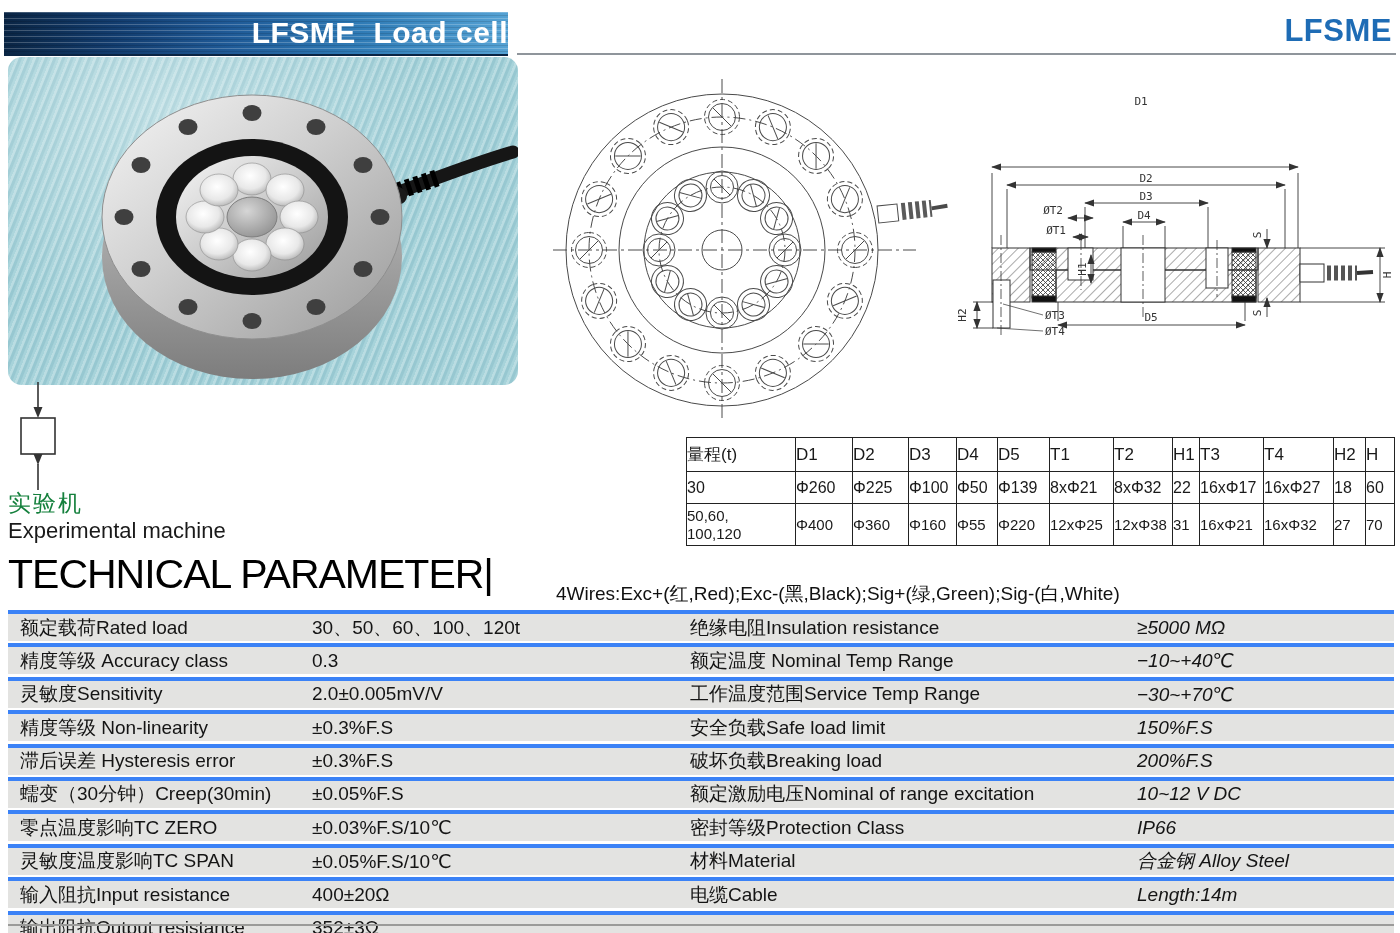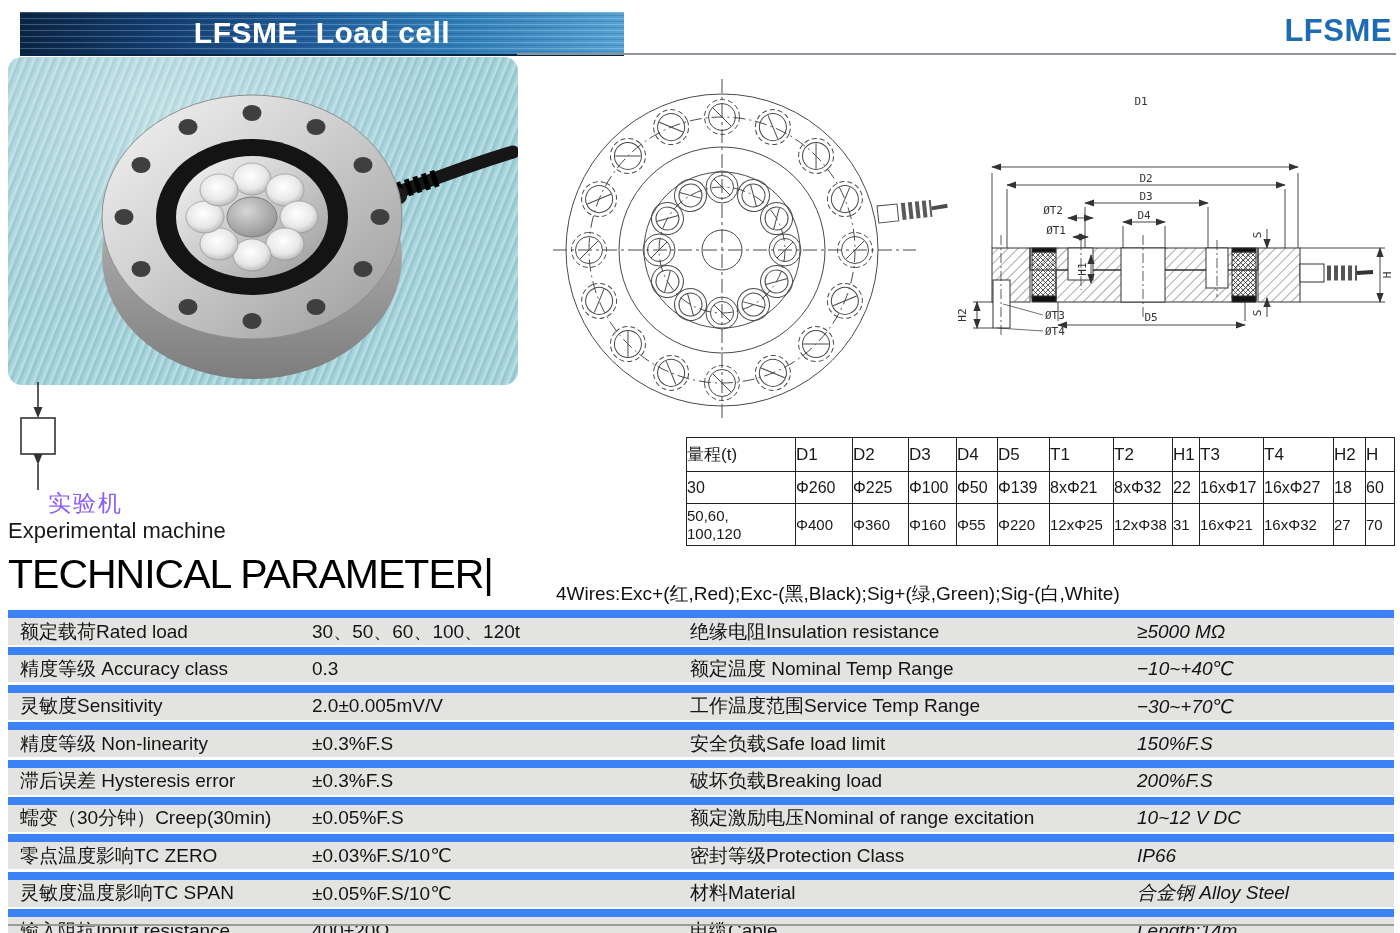--- a/index.html
+++ b/index.html
@@ -1,22 +1,22 @@
 <!DOCTYPE html>
 <html><head>
 <meta charset="utf-8">
 <style>
   html,body{margin:0;padding:0;background:#fff;}
   body{width:1400px;height:933px;position:relative;font-family:"Liberation Sans","DejaVu Sans",sans-serif;color:#111;overflow:hidden;}
   .abs{position:absolute;}
 
   
-  .title-bar{left:20px;top:12px;width:604px;height:42px;
+  .title-bar{left:4px;top:12px;width:504px;height:42px;
     background:linear-gradient(90deg,#0a2544 0%,#123c6e 22%,#1f5a97 45%,#2e7ab5 70%,#55a2d4 100%);
-    display:flex;align-items:center;justify-content:center;border-bottom:2px solid #0a2544;}
+    display:flex;align-items:center;justify-content:flex-end;border-bottom:2px solid #0a2544;}
   .title-bar::after{content:"";position:absolute;inset:0;
     background:repeating-linear-gradient(180deg,rgba(255,255,255,.22) 0 1px,rgba(255,255,255,0) 1px 3px,rgba(0,0,0,.12) 3px 4px,rgba(0,0,0,0) 4px 6px);}
   .title-bar span{color:#fff;font-size:30px;font-weight:bold;letter-spacing:.5px;white-space:pre;z-index:1;}
   .brand{top:13px;right:8px;font-size:31px;font-weight:bold;color:#1e6cb5;letter-spacing:.5px;}
   .top-rule{left:517px;top:53px;width:879px;height:2px;background:#8f959b;}
   .bottom-rule{left:8px;top:924px;width:1386px;height:2px;background:#9b9b99;}
 
   
   .photo{left:8px;top:57px;width:510px;height:328px;border-radius:14px;overflow:hidden;
     background:
@@ -31,29 +31,29 @@
   
   table.dim{left:686px;top:437px;width:708px;border-collapse:collapse;table-layout:fixed;
     position:absolute;text-align:left;color:#1a1a1a;}
   table.dim th,table.dim td{border:1.5px solid #222;font-weight:normal;padding:0;overflow:hidden;}
   table.dim th{height:33px;font-size:17px;}
   table.dim tr.r1 td{height:31px;font-size:16px;}
   table.dim tr.r2 td{height:41px;font-size:15px;}
   .multiline{white-space:pre-line;line-height:1.15;}
 
   
-  .sym-cn{left:8px;top:488px;font-size:23px;letter-spacing:2px;color:#8b5cf6;margin-left:40px;}
+  .sym-cn{left:8px;top:488px;font-size:23px;letter-spacing:2px;color:#15803d;}
   .sym-en{left:8px;top:518px;font-size:22px;color:#1a1a1a;}
 
   
   .tech-heading{left:8px;top:551px;font-size:41px;color:#000;letter-spacing:-1px;white-space:nowrap;}
   .wires{left:556px;top:581px;font-size:19px;color:#111;white-space:nowrap;}
 
   .ptable{left:8px;top:610px;width:1386px;}
-  .prow{height:27px;background:#e3e3e1;border-top:8px solid #3b82f6;margin-bottom:2.4px;
+  .prow{height:27px;background:#e3e3e1;border-top:4px solid #3b82f6;margin-bottom:2.4px;
     display:flex;align-items:center;font-size:19px;color:#141414;}
   .pl{flex:0 0 292px;margin-left:12px;white-space:nowrap;}
   .pv{flex:0 0 378px;white-space:nowrap;}
   .rl{flex:0 0 447px;white-space:nowrap;}
   .rv{flex:1;white-space:nowrap;font-style:italic;}
 </style>
 </head>
 <body>
 
 <div class="abs title-bar">

